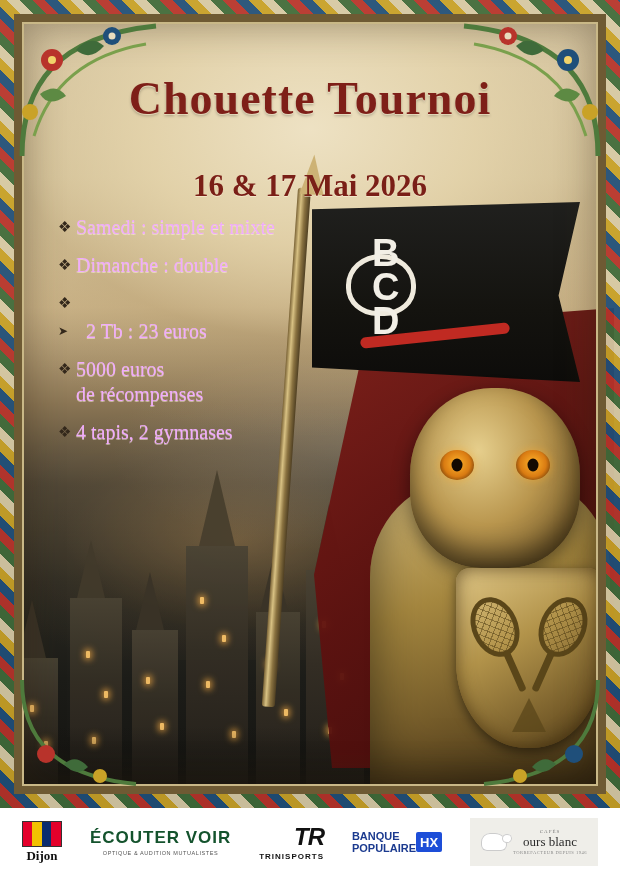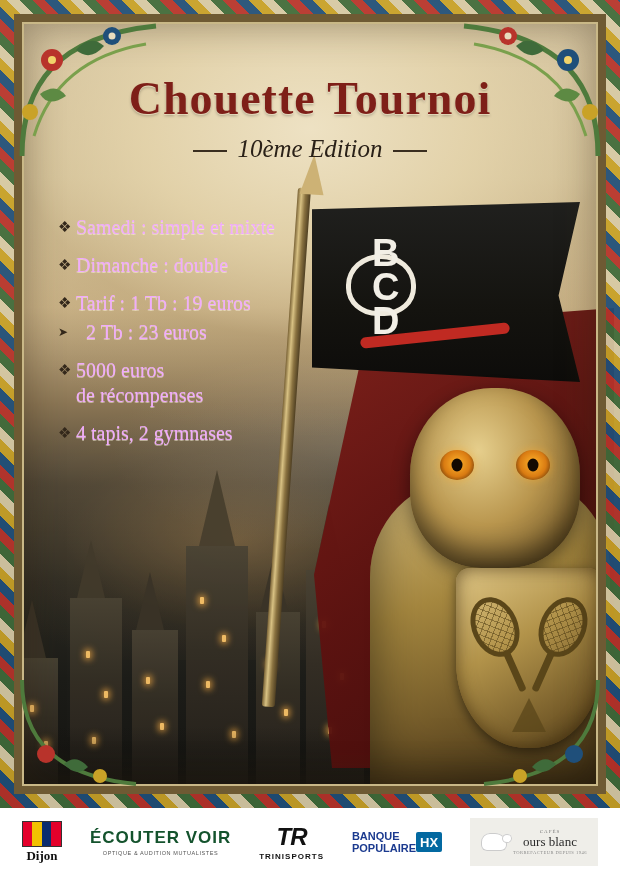--- a/index.html
+++ b/index.html
@@ -362,28 +362,28 @@
   .q2 { background: #f2c100; }
   .q3 { background: #0b2d6e; }
   .q4 { background: #e4002b; }
   .dijon-name { font-size: 13px; font-weight: bold; color: #111; margin-top: 1px; }
 
   .ev-logo { font-family: "Liberation Sans", sans-serif; text-align: center; }
   .ev-main { font-size: 17px; font-weight: bold; letter-spacing: 1px; color: #14532d; }
   .ev-sub { font-size: 5.5px; letter-spacing: .6px; color: #555; margin-top: 2px; }
 
   .tr-logo { font-family: "Liberation Sans", sans-serif; text-align: center; color: #111; }
-  .tr-mark { font-size: 24px; font-weight: bold; font-style: italic; letter-spacing: -1px; }
+  .tr-mark { font-size: 24px; font-weight: bold; font-style: italic; letter-spacing: -1px; text-align: right; }
   .tr-sub { font-size: 8px; font-weight: bold; letter-spacing: 1px; margin-top: 1px; }
 
   .bp-logo { font-family: "Liberation Sans", sans-serif; display: flex; align-items: center; }
   .bp-text { font-size: 11px; font-weight: bold; color: #1b3a8f; line-height: 12px; }
   .bp-mark {
     width: 26px; height: 20px;
-    background: #0369a1;
+    background: #1d4ed8;
     color: #fff;
     font-size: 13px;
     font-weight: bold;
     display: flex; align-items: center; justify-content: center;
     border-radius: 2px;
   }
 
   .ob-logo {
     width: 128px; height: 48px;
     background: #efeee9;
@@ -518,37 +518,34 @@
   </svg>
   <svg class="vine vine-br" width="150" height="120" viewBox="0 0 150 120">
     <path d="M6 112 C 6 56, 36 16, 120 8" stroke="#4e7a3c" stroke-width="4" fill="none"></path>
     <circle cx="30" cy="38" r="9" fill="#1f4f7a"></circle>
     <circle cx="84" cy="16" r="7" fill="#c9a227"></circle>
     <path d="M48 28 q12 -14 24 -3 q-12 14 -24 3 Z" fill="#3f6b3a"></path>
   </svg>
 
   <div class="title">Chouette Tournoi</div>
 
-  <div class="subtitle">
-    <span class="rule"></span><span>10ème Edition</span><span class="rule"></span>
-  </div>
-
+
+  <div class="dates">16 &amp; 17 Mai 2026</div>
 
   <div class="bullets">
     <div class="bullet-row">
       <span class="bullet-mark">❖</span>
       <span class="bullet-text">Samedi : simple et mixte</span>
     </div>
     <div class="bullet-row">
       <span class="bullet-mark">❖</span>
       <span class="bullet-text">Dimanche : double</span>
     </div>
     <div class="bullet-row">
       <span class="bullet-mark">❖</span>
-      <span class="bullet-text">Tarif : 1 Tb : 19 euros</span>
     </div>
     <div class="bullet-sub">
       <span class="bullet-mark">➤</span>
       <span class="bullet-text">2 Tb : 23 euros</span>
     </div>
     <div class="bullet-row">
       <span class="bullet-mark">❖</span>
       <span class="bullet-text">
         <span>5000 euros</span><br>
         <span>de récompenses</span>

